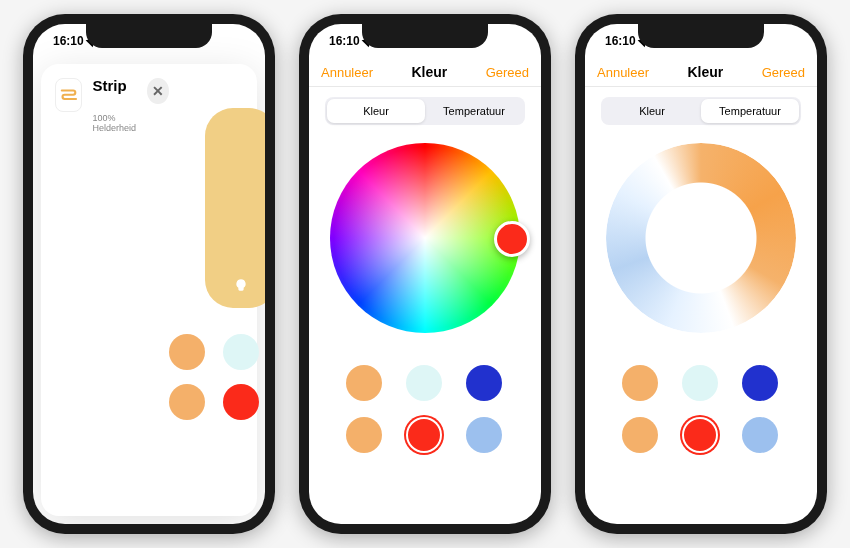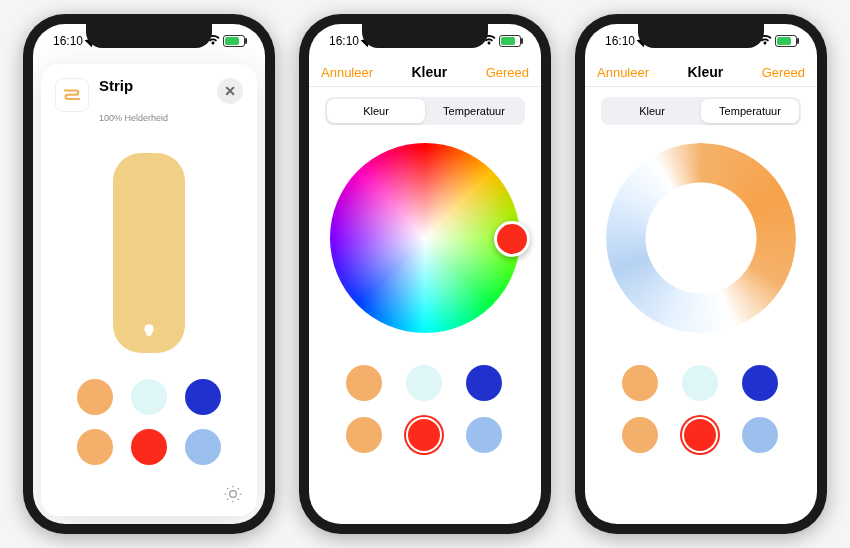--- a/index.html
+++ b/index.html
@@ -43,25 +43,25 @@
     width: 126px;
     height: 24px;
     background: #1a1a1a;
     border-bottom-left-radius: 16px;
     border-bottom-right-radius: 16px;
     z-index: 10;
   }
   .status-bar {
     height: 34px;
     display: flex;
-    justify-content: space-between;
+    justify-content: flex-start;
     align-items: center;
     padding: 0 20px 0 20px;
     font-size: 12px;
-    font-weight: 400;
+    font-weight: 700;
   }
   .sb-left { display: flex; align-items: center; gap: 3px; }
   .sb-right { display: flex; align-items: center; gap: 3px; }
   .loc-arrow {
     width: 0; height: 0;
     border-left: 5px solid transparent;
     border-right: 5px solid transparent;
     border-bottom: 8px solid #000;
     transform: rotate(45deg);
   }
@@ -80,21 +80,21 @@
   .signal-dots span:nth-child(2){height:6px;}
   .signal-dots span:nth-child(3){height:8px;}
   .signal-dots span:nth-child(4){height:10px;}
 
   
   .s1-modal {
     position:absolute; top:40px; left:8px; right:8px; bottom:8px;
     background:#fff; border-radius:18px;
     box-shadow:0 8px 40px rgba(0,0,0,0.12);
     padding:14px 14px 12px 14px;
-    display:flex; flex-direction:column;
+    display:flex; flex-direction:row;
   }
   .s1-header { display:flex; align-items:flex-start; justify-content:space-between;}
   .s1-title-wrap { display:flex; gap:10px; align-items:flex-start;}
   .s1-icon-tile {
     width:32px; height:32px; border-radius:8px; background:#fff;
     display:flex; align-items:center; justify-content:center;
     border:1px solid #eee;
   }
   .strip-glyph { width:20px; height:14px; }
   .s1-title { font-size:15px; font-weight:700; line-height:1.1;}

